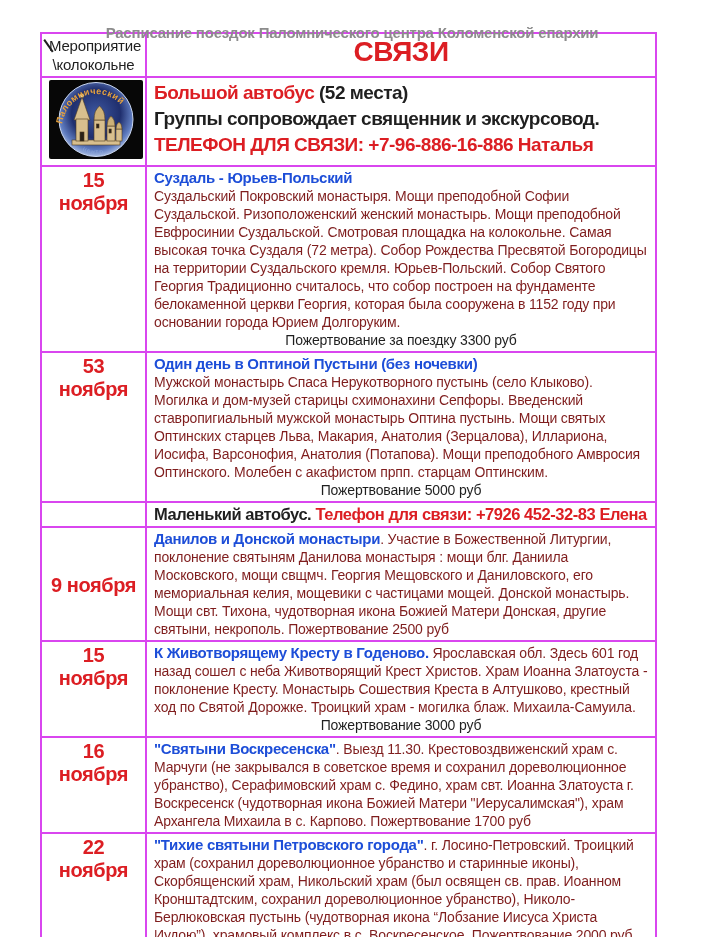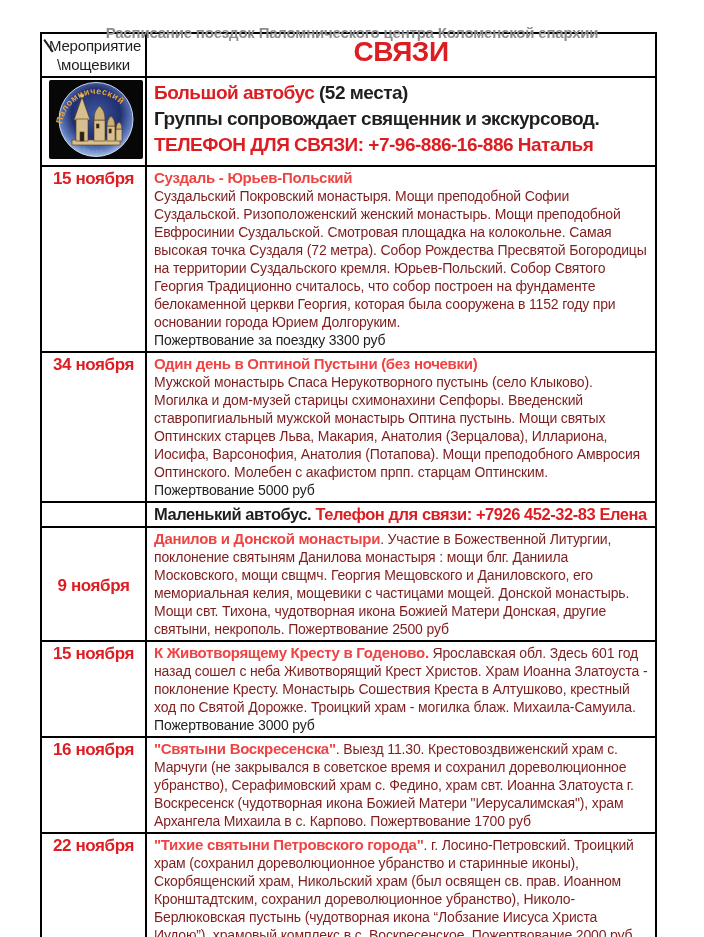--- a/index.html
+++ b/index.html
@@ -22,21 +22,21 @@
     letter-spacing: -0.2px;
     height: 32px;
   }
   table.schedule {
     border-collapse: collapse;
     table-layout: fixed;
     width: 615px;
     margin-left: 40px;
   }
   table.schedule td {
-    border: 2px solid #000000;
+    border: 2px solid #d946ef;
     vertical-align: top;
     padding: 2px 7px 2px 7px;
   }
   col.c-date { width: 105px; }
   col.c-body { width: 510px; }
 
   
   td.hdr-left {
     text-align: center;
     vertical-align: middle;
@@ -75,54 +75,54 @@
   
   td.smallbus-cell { vertical-align: middle; white-space: nowrap; }
   .smallbus-line { font-size: 16.5px; font-weight: bold; letter-spacing: -0.45px; }
 
   
   td.date-cell {
     text-align: center;
     padding-top: 4px;
     color: #dc1e23;
     font-weight: bold;
-    font-size: 17px;
+    font-size: 20px;
     letter-spacing: -0.4px;
   }
   td.date-cell.vmid { vertical-align: middle; padding-top: 5px; }
   td.entry-cell { font-size: 14px; line-height: 18px; letter-spacing: -0.15px; }
   .entry-title {
-    color: #ef4444;
+    color: #1d4ed8;
     font-weight: bold;
     font-size: 15px;
     letter-spacing: -0.3px;
   }
   .entry-title.block { display: block; }
   .entry-body { color: #7f1d1d; }
-  .donation-line { color: #1f1f1f; }
+  .donation-line { color: #1f1f1f; text-align: center; }
 </style>
 </head>
 <body>
 
 <div class="page">
 
   <div class="doc-title">Расписание поездок Паломнического центра Коломенской епархии</div>
 
   <table class="schedule">
     <colgroup>
         <col class="c-date">
         <col class="c-body">
       </colgroup>
 
     <tbody>
         <tr style="height:40px;">
       <td class="hdr-left">
         <span class="diag"></span>
         <div>Мероприятие</div>
-        <div>\мощевики</div>
+        <div>\колокольне</div>
       </td>
       <td class="hdr-month">
         <span class="month-title">СВЯЗИ</span>
       </td>
     </tr>
 
     <tr style="height:83px;">
       <td class="logo-cell">
         <svg width="94" height="79" viewBox="0 0 94 79" aria-hidden="true">
           <defs>
@@ -173,21 +173,21 @@
 
     <tr style="height:162px;">
       <td class="date-cell">15 ноября</td>
       <td class="entry-cell">
         <span class="entry-title block">Суздаль - Юрьев-Польский</span><span class="entry-body">Суздальский Покровский монастыря. Мощи преподобной Софии Суздальской. Ризоположенский женский монастырь. Мощи преподобной Евфросинии Суздальской. Смотровая площадка на колокольне. Самая высокая точка Суздаля (72 метра). Собор Рождества Пресвятой Богородицы на территории Суздальского кремля. Юрьев-Польский. Собор Святого Георгия Традиционно считалось, что собор построен на фундаменте белокаменной церкви Георгия, которая была сооружена в 1152 году при основании города Юрием Долгоруким.</span>
         <div class="donation-line">Пожертвование за поездку 3300 руб</div>
       </td>
     </tr>
 
     <tr style="height:139px;">
-      <td class="date-cell">34 ноября</td>
+      <td class="date-cell">53 ноября</td>
       <td class="entry-cell">
         <span class="entry-title block">Один день в Оптиной Пустыни (без ночевки)</span><span class="entry-body">Мужской монастырь Спаса Нерукотворного пустынь (село Клыково). Могилка и дом-музей старицы схимонахини Сепфоры. Введенский ставропигиальный мужской монастырь Оптина пустынь. Мощи святых Оптинских старцев Льва, Макария, Анатолия (Зерцалова), Иллариона, Иосифа, Варсонофия, Анатолия (Потапова). Мощи преподобного Амвросия Оптинского. Молебен с акафистом прпп. старцам Оптинским.</span>
         <div class="donation-line">Пожертвование 5000 руб</div>
       </td>
     </tr>
 
     <tr style="height:17px;">
       <td></td>
       <td class="smallbus-cell">
         <span class="smallbus-line"><span class="blk">Маленький автобус. </span><span class="red">Телефон для связи: +7926 452-32-83 Елена</span></span>

